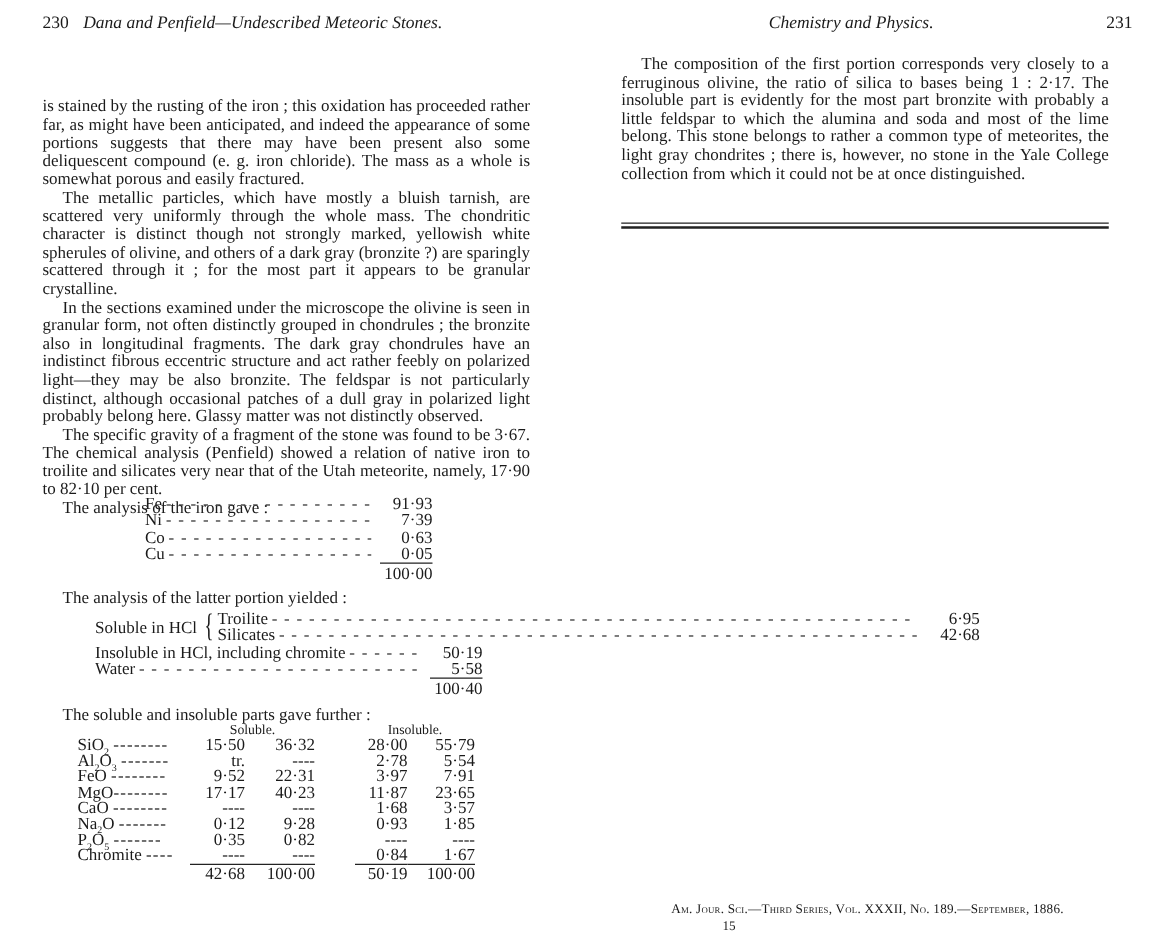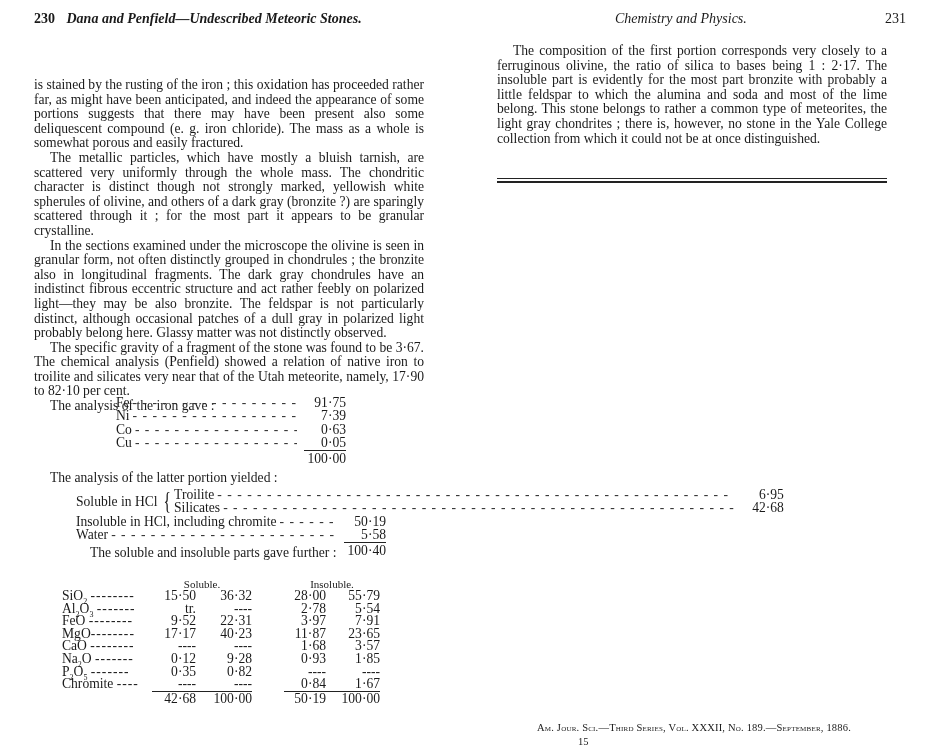--- a/index.html
+++ b/index.html
@@ -7,21 +7,21 @@
     width: 930px; height: 750px; overflow: hidden;
     background: #ffffff; color: #1a1a1a;
     font-family: "Liberation Serif", "DejaVu Serif", serif;
     position: relative;
   }
   .page { position: absolute; top: 0; height: 750px; }
   .page.left { left: 0; width: 465px; }
   .page.right { left: 465px; width: 465px; }
 
   .running-head { position: absolute; top: 11px; font-size: 14px; white-space: nowrap; }
-  .left .running-head { left: 34px; font-weight: bold; }
+  .left .running-head { left: 34px; }
   .left .running-head .pnum { margin-right: 8px; }
   .running-head .title { font-style: italic; }
   .right .running-head.title-wrap { left: 150px; }
   .right .pnum-r { position: absolute; top: 11px; left: 420px; font-size: 14px; }
 
   .body-text { position: absolute; font-size: 13.6px; line-height: 14.6px; text-align: justify; }
   .left .body-text { left: 34px; width: 390px; top: 44px; }
   .right .body-text { left: 32px; width: 390px; top: 44px; }
   .body-text p { margin: 0; text-indent: 16px; }
   .body-text p.cont { text-indent: 0; margin-top: 34px; }
@@ -79,21 +79,21 @@
     <p>The metallic particles, which have mostly a bluish tarnish, are scattered very uniformly through the whole mass.  The chondritic character is distinct though not strongly marked, yellowish white spherules of olivine, and others of a dark gray (bronzite ?) are sparingly scattered through it ; for the most part it appears to be granular crystalline.</p>
     <p>In the sections examined under the microscope the olivine is seen in granular form, not often distinctly grouped in chondrules ; the bronzite also in longitudinal fragments.  The dark gray chondrules have an indistinct fibrous eccentric structure and act rather feebly on polarized light—they may be also bronzite.  The feldspar is not particularly distinct, although occasional patches of a dull gray in polarized light probably belong here.  Glassy matter was not distinctly observed.</p>
     <p>The specific gravity of a fragment of the stone was found to be 3·67.  The chemical analysis (Penfield) showed a relation of native iron to troilite and silicates very near that of the Utah meteorite, namely, 17·90 to 82·10 per cent.</p>
     <p>The analysis of the iron gave :</p>
   </div>
 
   <div class="tbl iron">
     <div class="row">
         <span class="lbl">Fe</span>
         <span class="dots"></span>
-        <span class="val">91·75</span>
+        <span class="val">91·93</span>
       </div>
     <div class="row">
         <span class="lbl">Ni</span>
         <span class="dots"></span>
         <span class="val">7·39</span>
       </div>
     <div class="row">
         <span class="lbl">Co</span>
         <span class="dots"></span>
         <span class="val">0·63</span>
@@ -135,21 +135,21 @@
     <div class="row">
         <span class="lbl">Water</span>
         <span class="dots"></span>
         <span class="val">5·58</span>
       </div>
     <div class="total-row">
         <span class="val">100·40</span>
       </div>
   </div>
 
-  <div class="intro" style="left:50px; top:545px;margin-left:40px;">The soluble and insoluble parts gave further :</div>
+  <div class="intro" style="left:50px; top:564px;">The soluble and insoluble parts gave further :</div>
 
   <div class="comp">
     <table>
       <tbody>
           <tr class="hdr">
         <td></td>
         <td colspan="2">Soluble.</td>
         <td class="gap"></td>
         <td colspan="2">Insoluble.</td>
       </tr>

